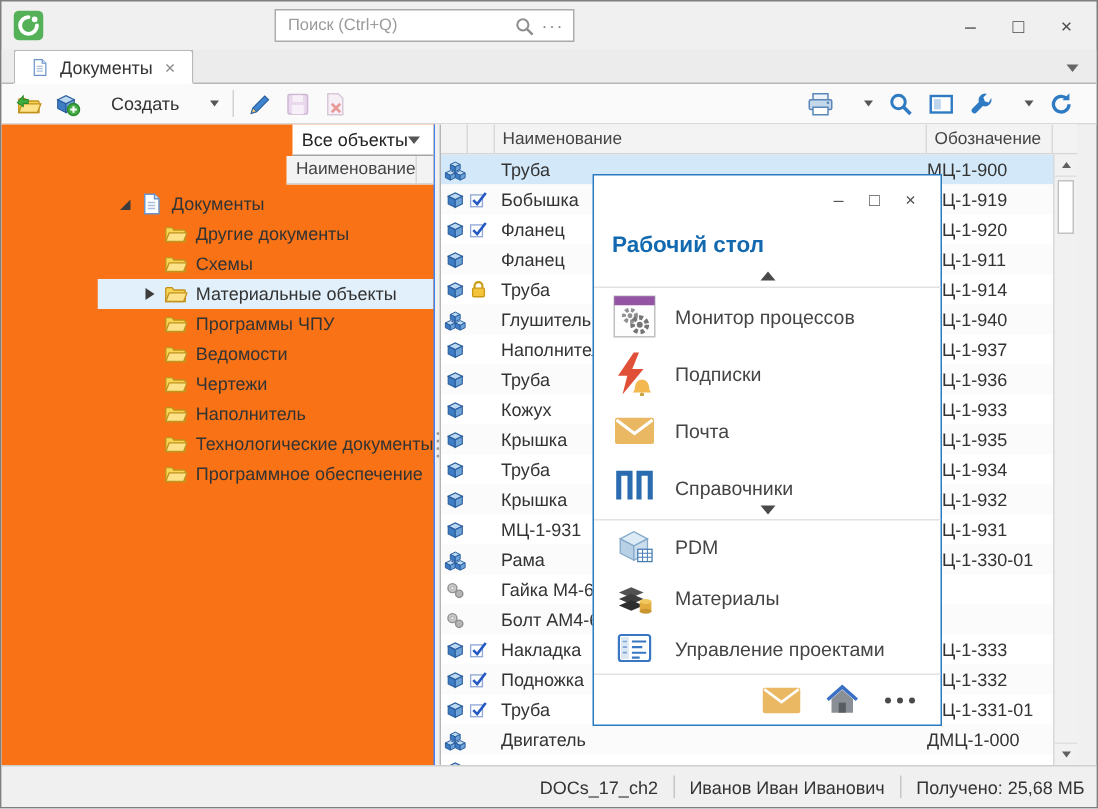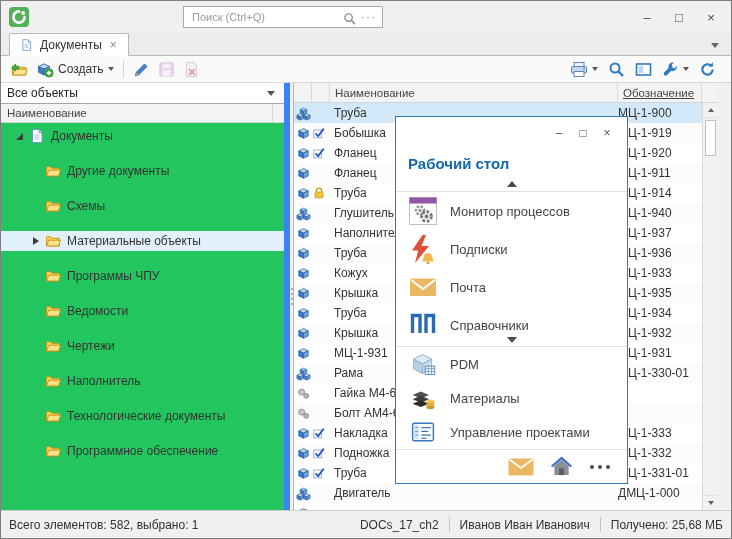--- a/index.html
+++ b/index.html
@@ -20,54 +20,54 @@
 
   
   .tabbar{height:23px;background:#ececec;border-bottom:1px solid #b8b8b8;display:flex;align-items:flex-end;padding:0 8px;position:relative;flex:none;}
   .tab{height:23px;background:#fff;border:1px solid #b8b8b8;border-bottom:1px solid #fff;margin-bottom:-1px;display:flex;align-items:center;gap:7px;padding:0 10px;font-size:12px;color:#333;border-radius:2px 2px 0 0;}
   .tab-ic svg{width:13px;height:14px;display:block;}
   .tab-close{color:#8a8a8a;font-size:12px;line-height:12px;padding:0 1px;}
   .tablist-arrow{position:absolute;right:12px;bottom:7px;width:0;height:0;border-left:4px solid transparent;border-right:4px solid transparent;border-top:5px solid #666;}
 
   
   .toolbar{height:27px;background:#fafafa;border-bottom:1px solid #d9d9d9;display:flex;align-items:center;padding:0 5px;flex:none;}
-  .tbtn{height:22px;display:flex;align-items:center;gap:4px;padding:0 4px;font-size:12px;color:#333;border-radius:2px;}
+  .tbtn{height:22px;display:flex;align-items:center;gap:20px;padding:0 4px;font-size:12px;color:#333;border-radius:2px;}
   .tbtn svg{display:block;}
   .tsep{width:1px;height:18px;background:#d2d2d2;margin:0 5px;flex:none;}
   .arr{width:0;height:0;border-left:3.5px solid transparent;border-right:3.5px solid transparent;border-top:4px solid #555;}
   .toolbar-right{margin-left:auto;display:flex;align-items:center;gap:2px;padding-right:6px;}
 
   
   .main{flex:1;display:flex;min-height:0;padding-right:13px;}
-  .left{width:289px;flex:none;display:flex;flex-direction:column;border-right:6px solid #3b82f6;background:#22c55e;}
+  .left{width:289px;flex:none;display:flex;flex-direction:column;border-right:1px solid #3b82f6;background:#f97316;align-items:flex-end;}
   .combo{height:21px;background:#fff;border-bottom:1px solid #a5a5a5;display:flex;align-items:center;padding-left:6px;font-size:12px;color:#222;flex:none;}
   .combo-arrow{margin-left:auto;margin-right:9px;width:0;height:0;border-left:4px solid transparent;border-right:4px solid transparent;border-top:5px solid #555;}
   .tree-hd{height:19px;background:#f3f3f3;border-bottom:1px solid #d5d5d5;display:flex;align-items:center;font-size:11.5px;color:#444;padding-left:6px;flex:none;}
   .tree-hd .hd2{margin-left:auto;width:12px;height:100%;border-left:1px solid #d9d9d9;}
   .tree{flex:1;overflow:hidden;padding-top:3px;}
   .trow-t{height:20px;display:flex;align-items:center;font-size:12px;color:#333;}
   .trow-t.lvl-0{padding-left:12px;}
-  .trow-t.lvl-1{padding-left:28px;margin-top:15px;}
+  .trow-t.lvl-1{padding-left:28px;}
   .trow-t.sel-t{background:#e2f0fb;}
   .exp{width:14px;height:14px;position:relative;flex:none;}
   .exp-expanded::after{content:"";position:absolute;left:3px;top:4px;border-left:7px solid transparent;border-bottom:7px solid #3c3c3c;}
   .exp-collapsed::after{content:"";position:absolute;left:4px;top:3px;border-top:4px solid transparent;border-bottom:4px solid transparent;border-left:6px solid #3c3c3c;}
   .t-ic{width:17px;height:16px;margin:0 5px 0 2px;flex:none;}
   .t-ic svg{width:16px;height:16px;display:block;}
 
   .splitter{width:3px;background:#f0f0f0;display:flex;flex-direction:column;justify-content:center;align-items:center;gap:3px;flex:none;}
   .dot{width:2px;height:2px;background:#999;border-radius:50%;}
 
   .right{flex:1;display:flex;flex-direction:column;border-left:1px solid #b5b5b5;background:#fff;min-width:0;}
   .thead{height:20px;background:#f3f3f3;border-bottom:1px solid #d5d5d5;display:flex;font-size:11.5px;color:#444;flex:none;}
   .th{display:flex;align-items:center;border-right:1px solid #d9d9d9;padding-left:5px;}
   .th-ic{width:18px;flex:none;padding-left:0;}
   .th-mk{width:18px;flex:none;padding-left:0;}
   .th-name{flex:1;min-width:0;}
-  .th-des{width:84px;flex:none;text-decoration:underline;}
+  .th-des{width:84px;flex:none;}
   .th-sb{width:16px;flex:none;border-right:none;}
   .tbody{flex:1;display:flex;min-height:0;}
   .rows{flex:1;min-width:0;overflow:hidden;}
   .trow{height:20px;display:flex;align-items:center;font-size:12px;color:#333;}
   .trow:nth-child(even){background:#fbfbfb;}
   .trow.sel{background:#d3e9f9;}
   .c-ic{width:18px;padding-left:2px;flex:none;}
   .c-ic svg{width:15px;height:15px;display:block;}
   .c-mk{width:18px;flex:none;}
   .c-mk svg{width:14px;height:14px;display:block;}
@@ -690,21 +690,20 @@
           <span class="sb-thumb"></span>
           <span class="sb-btn sb-down">
               <span class="tri-d"></span>
             </span>
         </div>
       </div>
     </div>
   </div>
 
   <div class="statusbar">
-    <span>Всего элементов: 582, выбрано: 1</span>
     <span class="st-right">
       <span>DOCs_17_ch2</span>
       <span class="st-sep"></span>
       <span>Иванов Иван Иванович</span>
       <span class="st-sep"></span>
       <span>Получено: 25,68 МБ</span>
     </span>
   </div>
 
   <div class="navwin">

